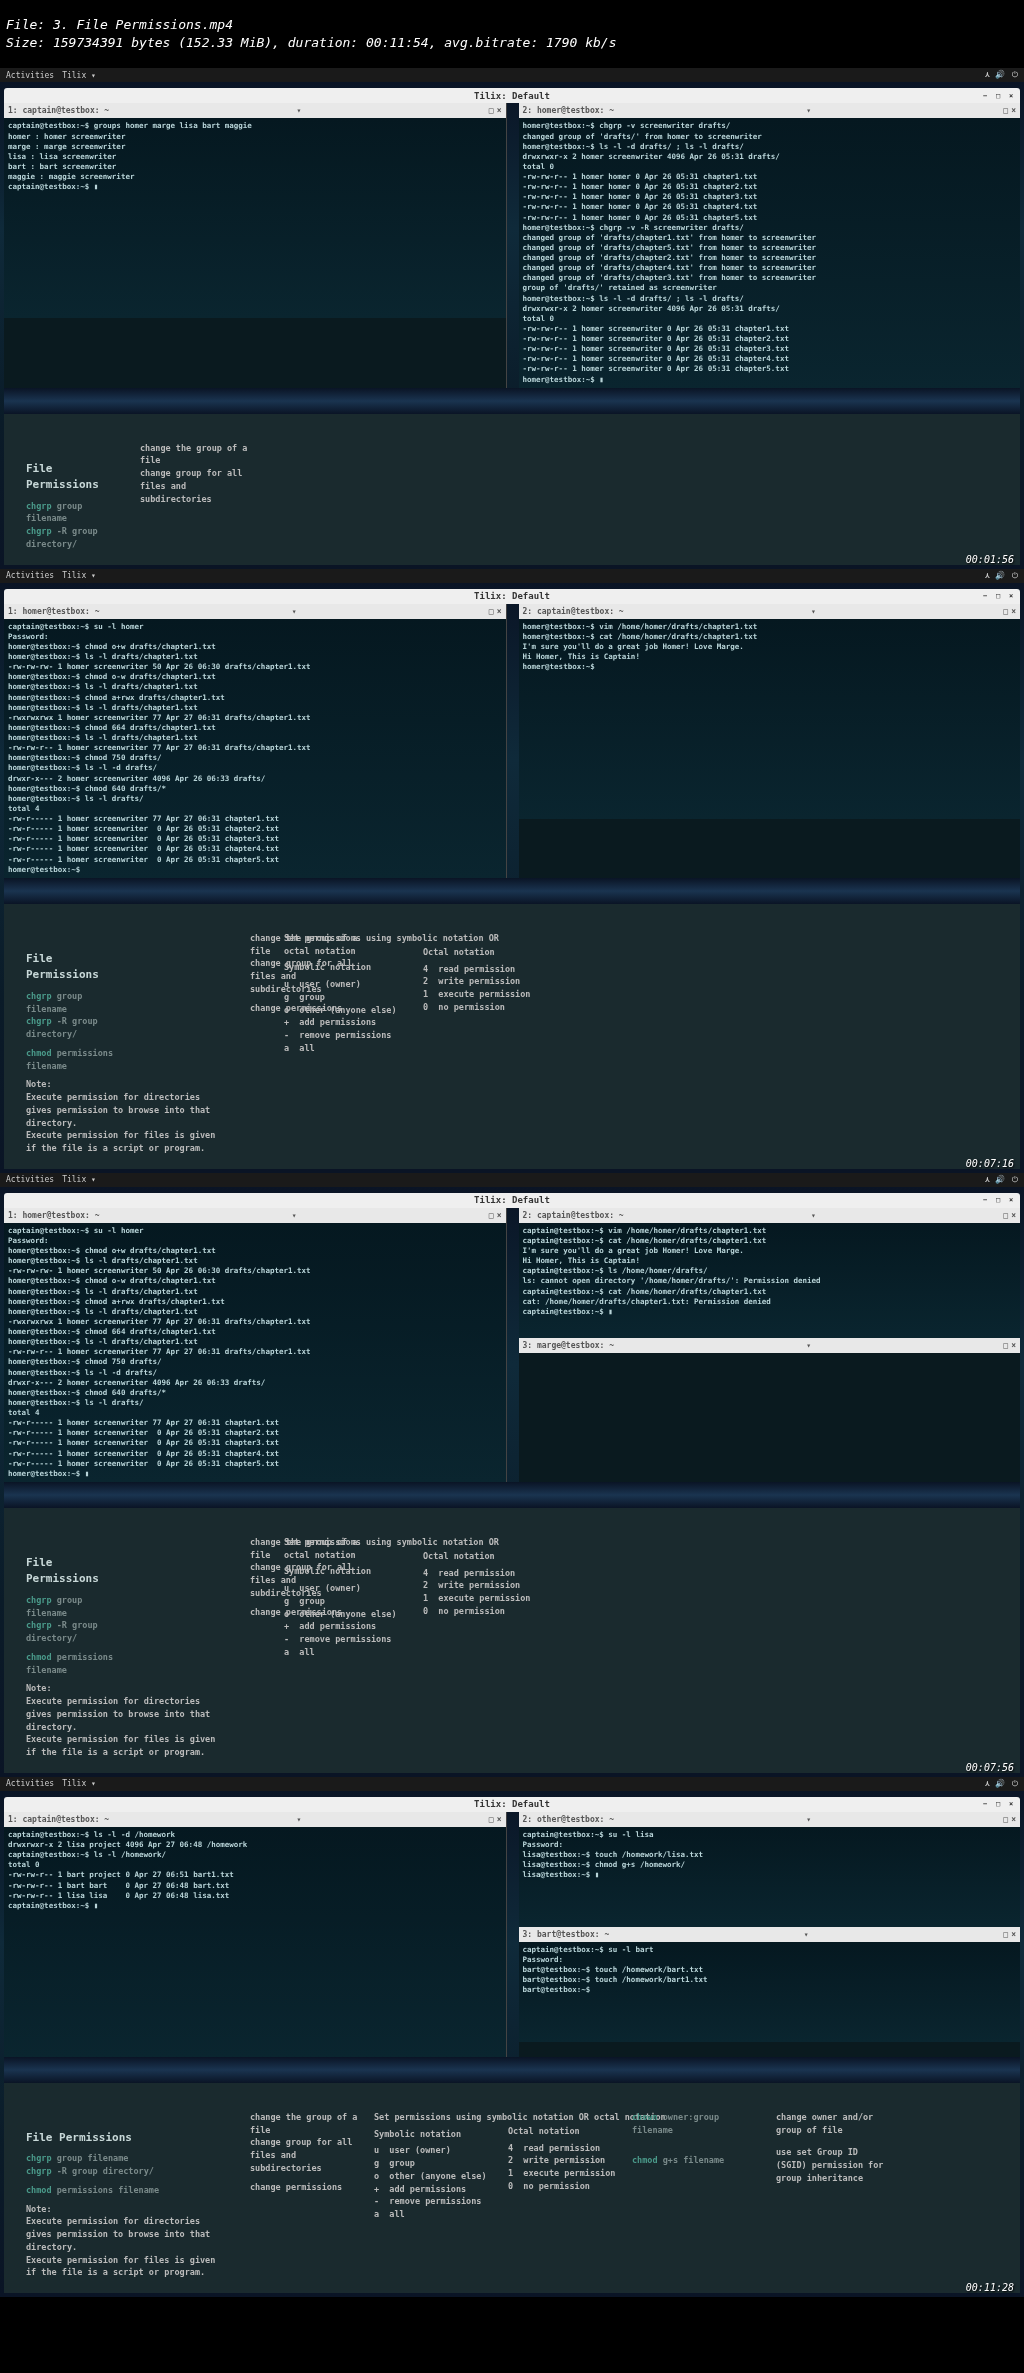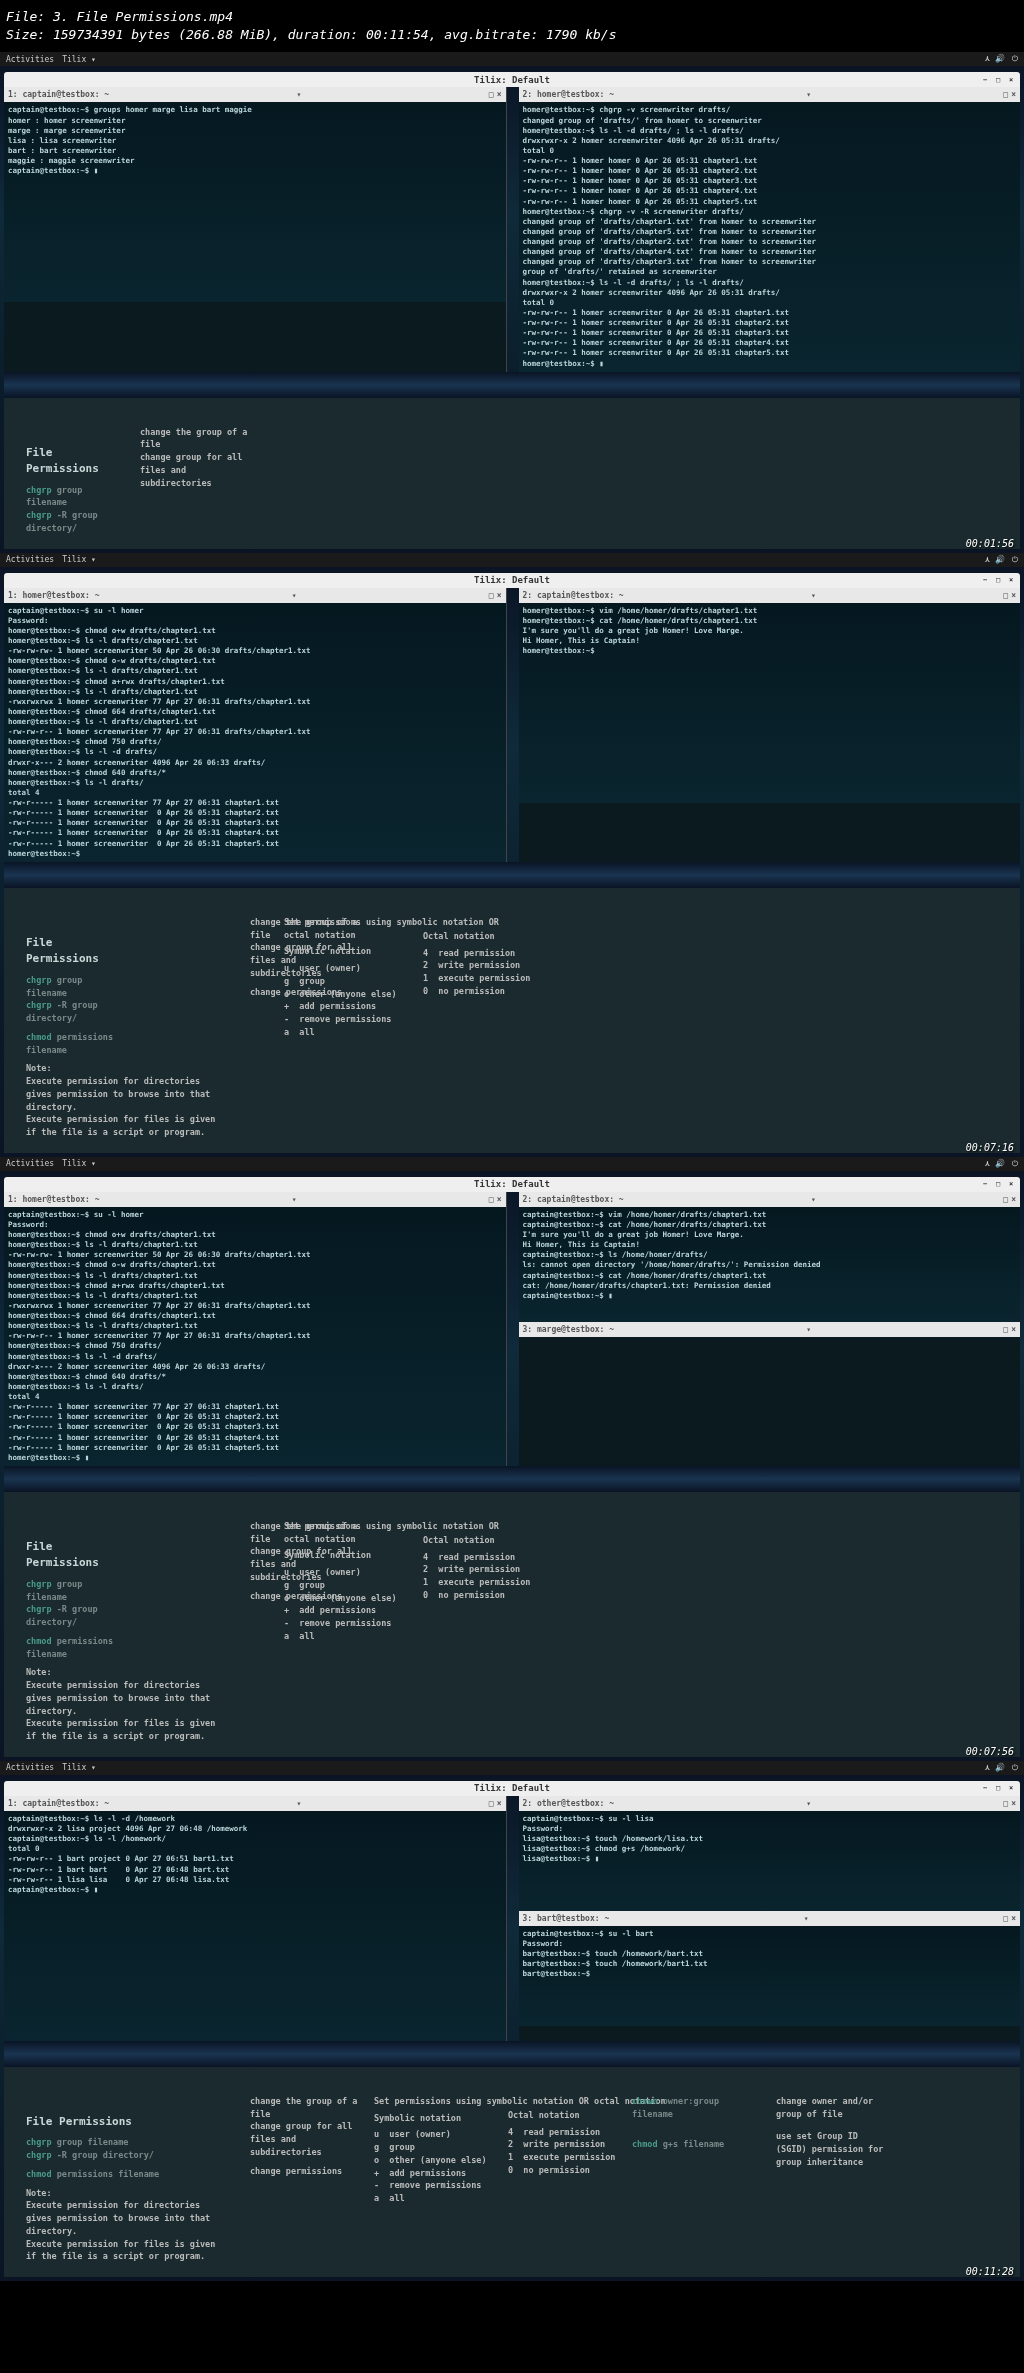--- a/index.html
+++ b/index.html
@@ -1,17 +1,17 @@
 <!DOCTYPE html>
 <html><head>
 <meta charset="utf-8">
 <style>
 * { margin:0; padding:0; box-sizing:border-box; }
 body { background:#000; font-family:'DejaVu Sans Mono','Courier New',monospace; font-size:8px; color:#bbb; width:1024px; }
-.meta { background:#000; padding:8px 6px; font-size:13px; font-style:italic; color:#fff; line-height:1.4; }
+.meta { background:#000; padding:16px 6px; font-size:13px; font-style:italic; color:#fff; line-height:1.4; }
 .segment { position:relative; }
 .topbar { background:#1a1a1a; height:14px; display:flex; align-items:center; padding:0 6px; font-size:8px; color:#ccc; justify-content:space-between; }
 .topbar-left { display:flex; gap:8px; }
 .topbar-right { display:flex; gap:6px; }
 .night { background:linear-gradient(180deg,#0a1425 0%,#0f2a3a 30%,#0a1b28 70%,#0a1425 100%); padding:6px 4px 4px;font-weight:bold; }
 .tilix-win { background:#efefef; border-radius:3px 3px 0 0; display:flex; align-items:center; justify-content:center; height:15px; position:relative; font-size:9px; color:#333; }
 .win-btns { position:absolute; right:4px; display:flex; gap:3px; }
 .win-btn { width:10px; height:10px; display:flex; align-items:center; justify-content:center; font-size:7px; }
 .panes { display:flex; gap:12px; }
 .pane { flex:1; background:#0a1a1f; position:relative; }
@@ -33,21 +33,21 @@
 .timestamp { position:absolute; right:10px; bottom:4px; font-size:10px; color:#fff; font-style:italic; text-shadow:1px 1px 2px #000; }
 .icon { display:inline-block; }
 .stacked-panes { display:flex; flex-direction:column; }
 .stacked-panes .pane-section { flex:0 0 auto; }
 </style>
 </head>
 <body>
 
 <div class="meta">
   <div>File: 3. File Permissions.mp4</div>
-  <div>Size: 159734391 bytes (266.88 MiB), duration: 00:11:54, avg.bitrate: 1790 kb/s</div>
+  <div>Size: 159734391 bytes (152.33 MiB), duration: 00:11:54, avg.bitrate: 1790 kb/s</div>
 </div>
 
 <div class="segment">
   <div class="topbar">
     <div class="topbar-left">
       <span>Activities</span>
       <span>Tilix ▾</span>
     </div>
     <div class="topbar-right">
       <span class="icon">⋏</span>

